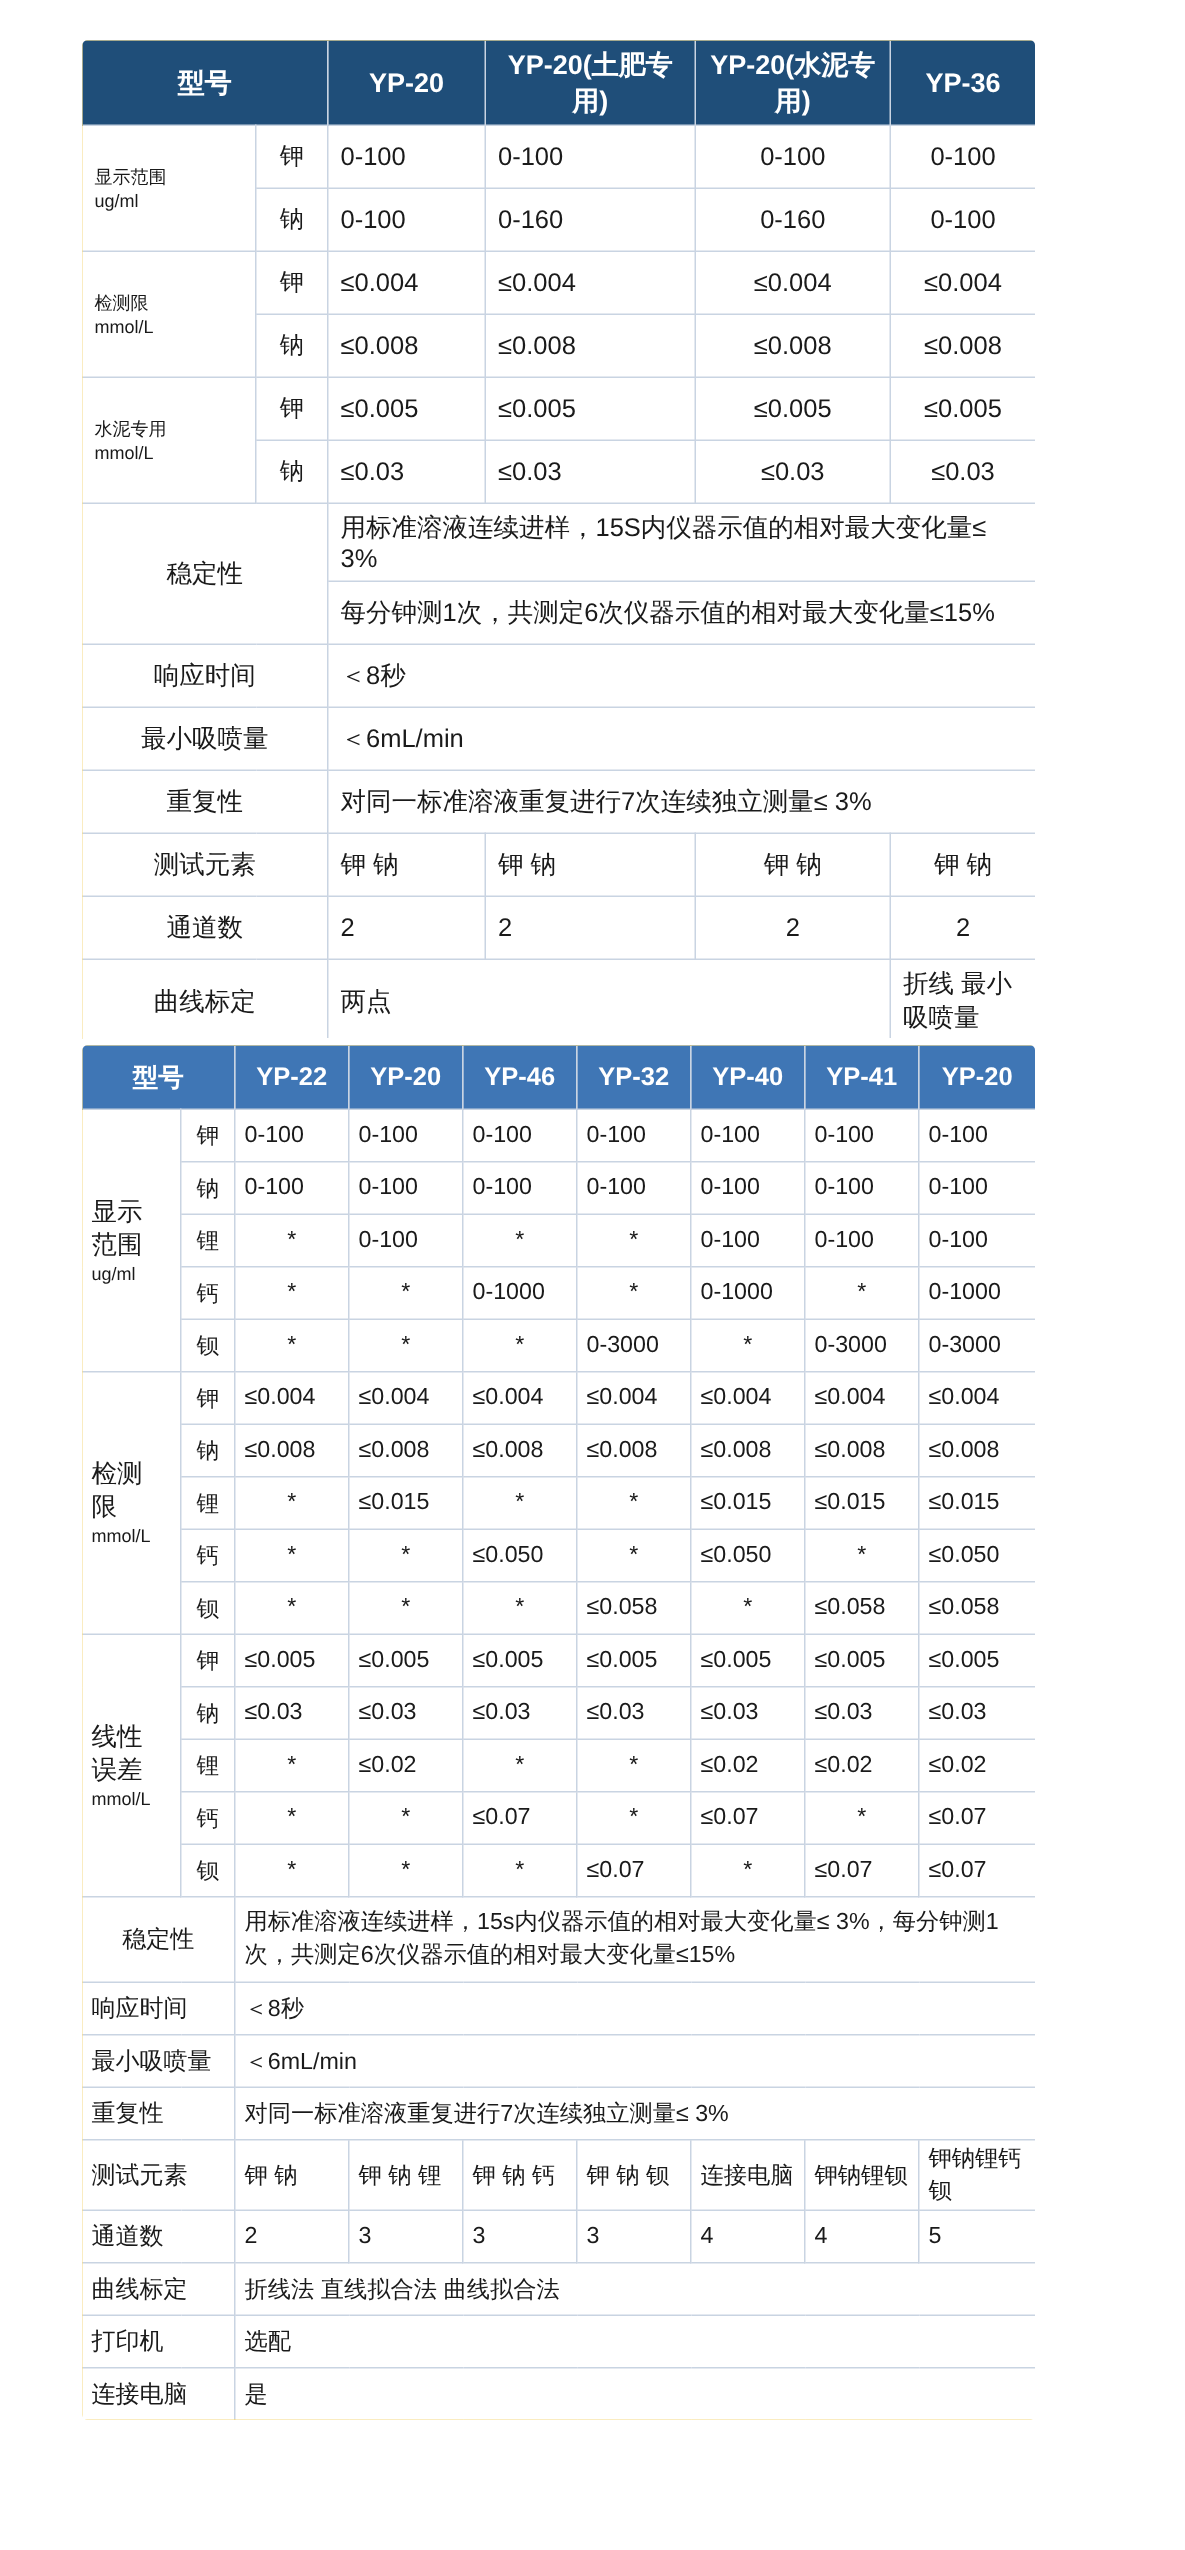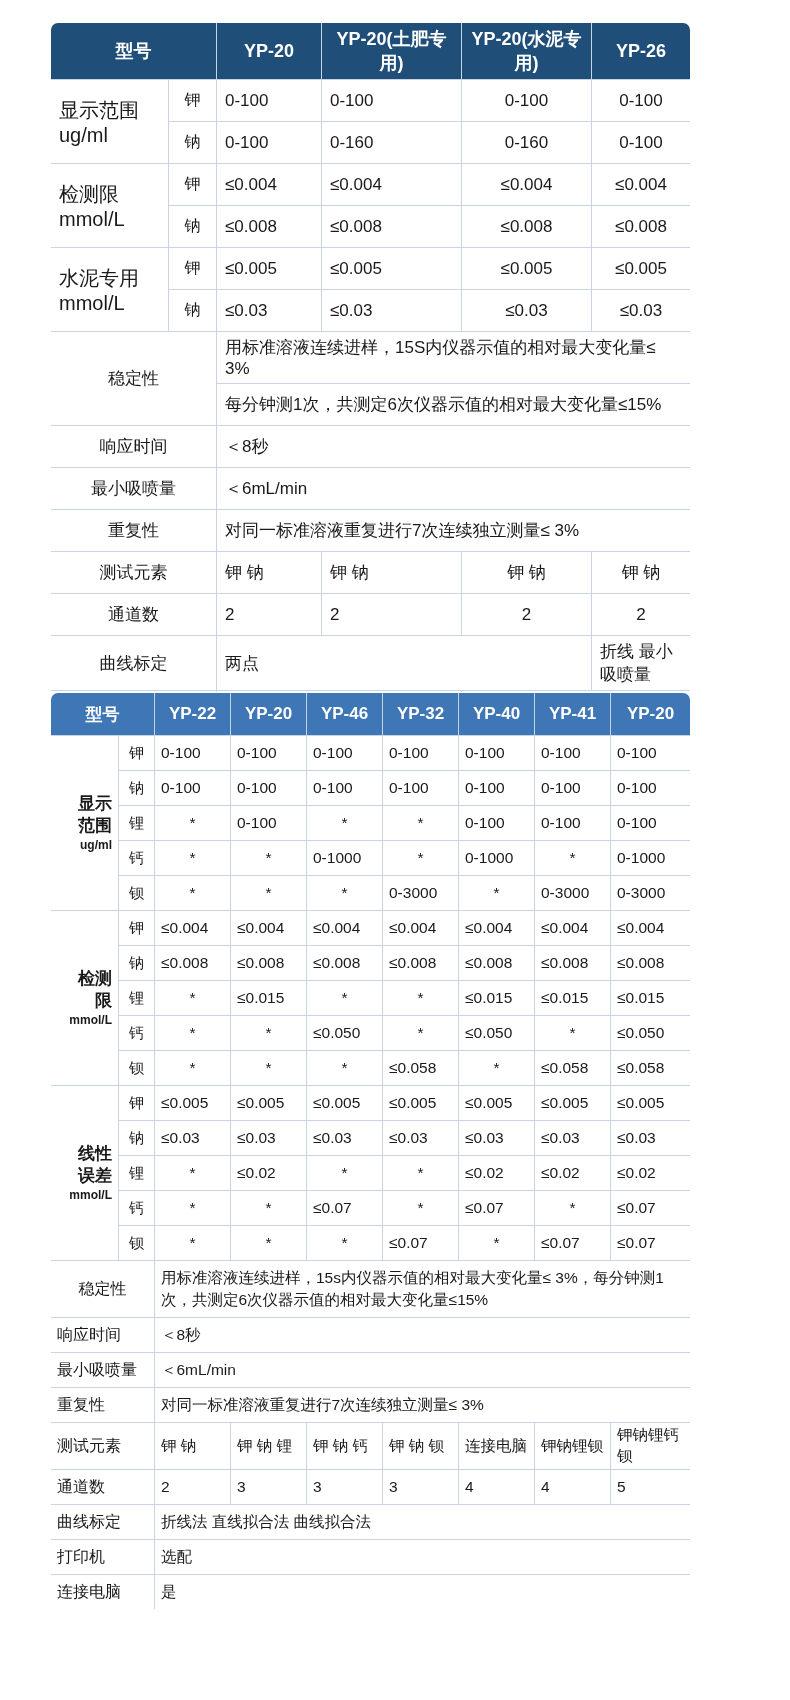--- a/index.html
+++ b/index.html
@@ -11,21 +11,21 @@
     width: 790px;
     height: 1700px;
     font-family: "Liberation Sans", sans-serif;
     color: #1a1a1a;
     position: relative;
   }
   .spec-table {
     border-collapse: collapse;
     table-layout: fixed;
     background: #fff;
-    border: 1px solid #eab308;
+    border: 5px solid #eab308;
     border-radius: 8px;
     overflow: hidden;
   }
   .spec-table td, .spec-table th {
     border: 1px solid #c9d4e2;
     padding: 4px 8px;
     font-weight: normal;
     text-align: left;
     vertical-align: middle;
     color: #1a1a1a;
@@ -51,34 +51,34 @@
     position: absolute;
     left: 50px;
     top: 22px;
     width: 640px;
   }
   #table1 { width: 640px; }
   #table1 td, #table1 th { font-size: 17px; height: 33px; }
   #table1 .hdr-dark { font-size: 18px; height: 40px; }
   #table1 .group { font-size: 17px; }
   #table1 .sub { font-size: 16px; text-align: center; }
-  #table1 .small-lbl { font-size: 20px; }
+  #table1 .small-lbl { font-size: 12px; }
 
   
   #table2-wrap {
     position: absolute;
     left: 50px;
     top: 692px;
     width: 640px;
   }
   #table2 { width: 640px; }
   #table2 td, #table2 th { font-size: 15.5px; height: 30px; padding: 2px 6px; }
   #table2 .hdr-blue { font-size: 17px; height: 38px; }
   #table2 .sub { text-align: center; font-size: 15px; }
-  #table2 .group { text-align: right; font-size: 17px; line-height: 1.25; font-weight: bold; }
+  #table2 .group { text-align: left; font-size: 17px; line-height: 1.25; }
   #table2 .group .unit { font-size: 12px; display: block; margin-top: 2px; }
   #table2 .lbl { font-size: 16px; }
   #table2 .star { text-align: center; }
 </style>
 </head>
 <body>
 
 <div id="table1-wrap">
 <table id="table1" class="spec-table">
   <colgroup>
@@ -88,21 +88,21 @@
         <col style="width:140px">
         <col style="width:130px">
         <col style="width:99px">
   </colgroup>
   <tbody>
     <tr>
       <th class="hdr-dark" colspan="2">型号</th>
       <th class="hdr-dark">YP-20</th>
       <th class="hdr-dark">YP-20(土肥专用)</th>
       <th class="hdr-dark">YP-20(水泥专用)</th>
-      <th class="hdr-dark">YP-26</th>
+      <th class="hdr-dark">YP-36</th>
     </tr>
 
     <tr>
       <td class="group small-lbl" rowspan="2">
         <span>显示范围</span><br>
         <span>ug/ml</span>
       </td>
       <td class="sub">钾</td>
       <td>0-100</td>
       <td>0-100</td>

